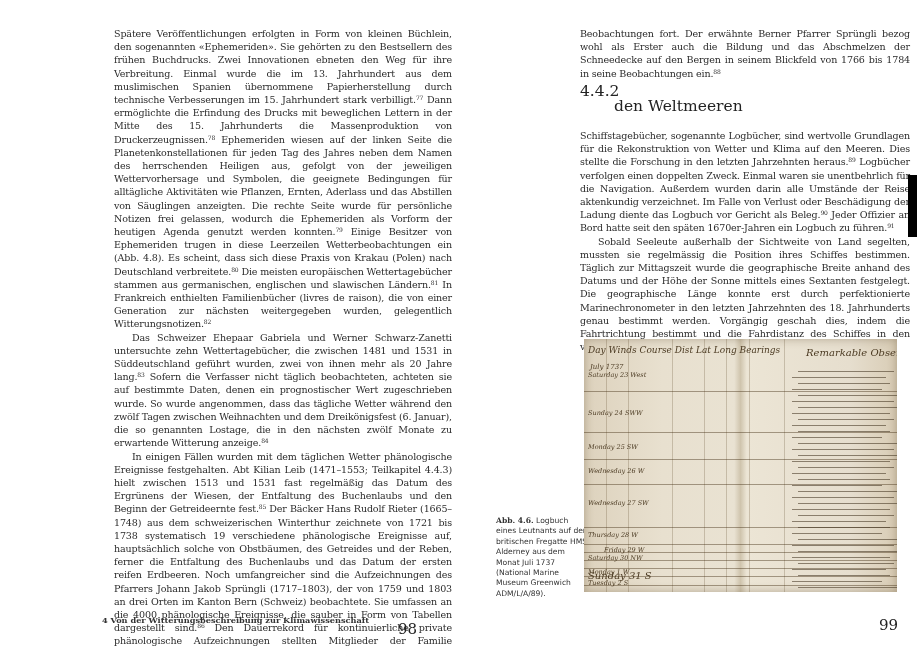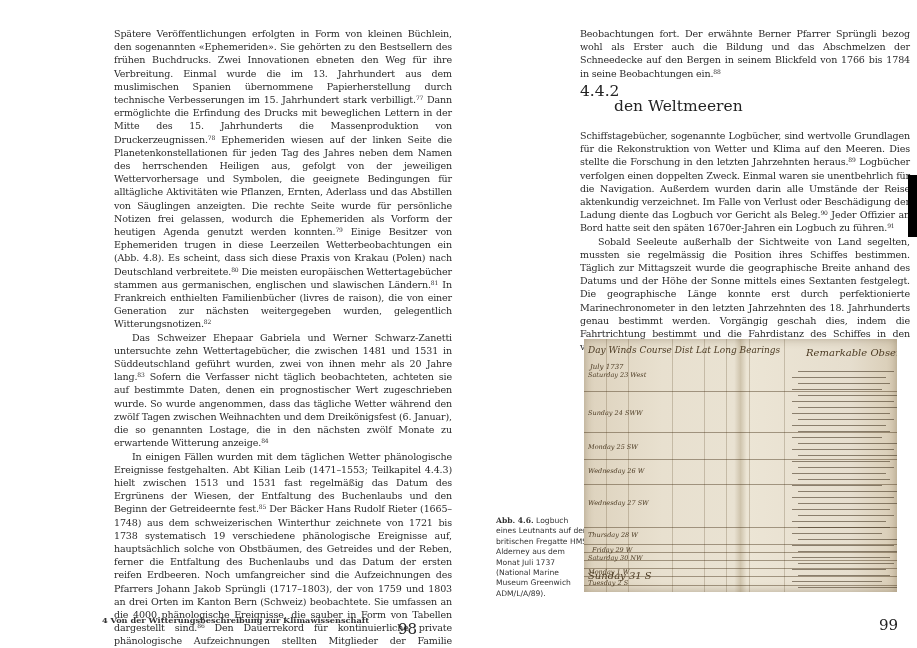--- a/index.html
+++ b/index.html
@@ -89,21 +89,21 @@
       <div class="hline" style="top: 246px; width: 313px;"></div>
       <div class="script" style="left: 4px; top: 6px; font-size: 9px;">Day  Winds  Course  Dist  Lat  Long  Bearings</div>
       <div class="script" style="left: 222px; top: 8px; font-size: 10px;">Remarkable Observations</div>
       <div class="script" style="left: 6px; top: 24px; font-size: 7px;">July 1737</div>
       <div class="script" style="left: 4px; top: 32px; font-size: 6.5px; font-style: italic;">Saturday 23   West</div>
       <div class="script" style="left: 4px; top: 70px; font-size: 6.5px;">Sunday 24   SWW</div>
       <div class="script" style="left: 4px; top: 104px; font-size: 6.5px;">Monday 25   SW</div>
       <div class="script" style="left: 4px; top: 128px; font-size: 6.5px;">Wednesday 26   W</div>
       <div class="script" style="left: 4px; top: 160px; font-size: 6.5px;">Wednesday 27   SW</div>
       <div class="script" style="left: 4px; top: 192px; font-size: 6.5px;">Thursday 28   W</div>
-      <div class="script" style="left: 8px; top: 207px; font-size: 6.5px;">Friday 29   W</div>
+      <div class="script" style="left: 20px; top: 207px; font-size: 6.5px;">Friday 29   W</div>
       <div class="script" style="left: 4px; top: 215px; font-size: 6.5px;">Saturday 30   NW</div>
       <div class="script" style="left: 4px; top: 231px; font-size: 10px;">Sunday 31   S</div>
       <div class="script" style="left: 4px; top: 229px; font-size: 6.5px;">Monday 1   W</div>
       <div class="script" style="left: 4px; top: 240px; font-size: 6.5px;">Tuesday 2   S</div>
       <div class="scribble" style="left: 214px; top: 30px; width: 96px;"></div>
       <div class="scribble" style="left: 208px; top: 36px; width: 94px;"></div>
       <div class="scribble" style="left: 214px; top: 42px; width: 92px;"></div>
       <div class="scribble" style="left: 208px; top: 48px; width: 90px;"></div>
       <div class="scribble" style="left: 214px; top: 54px; width: 104px;"></div>
       <div class="scribble" style="left: 208px; top: 60px; width: 102px;"></div>

